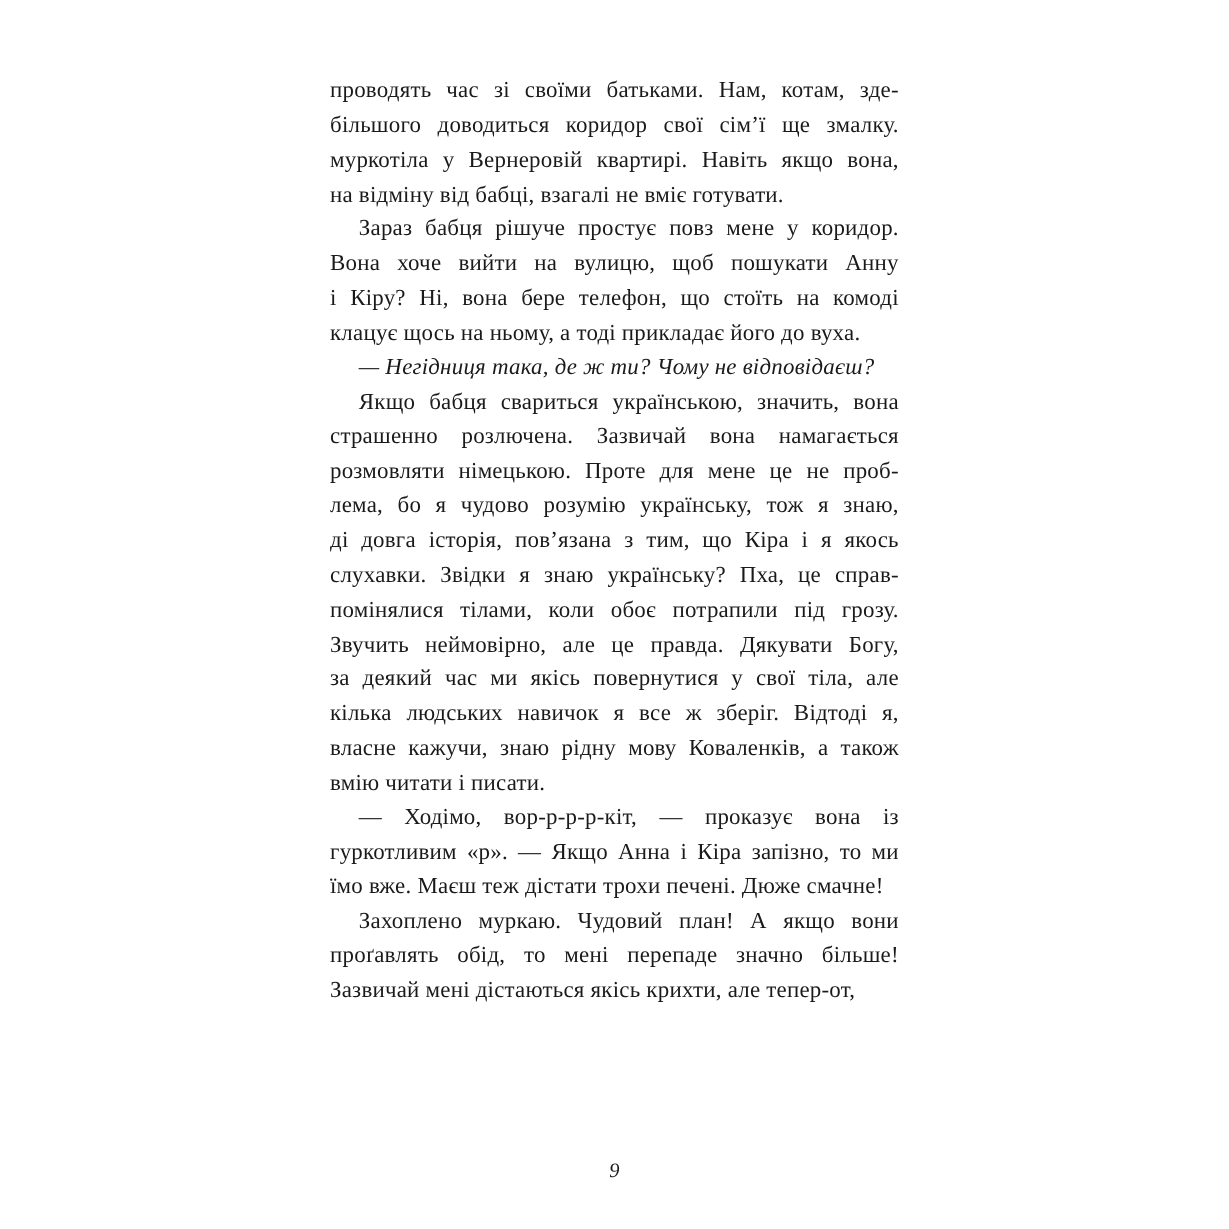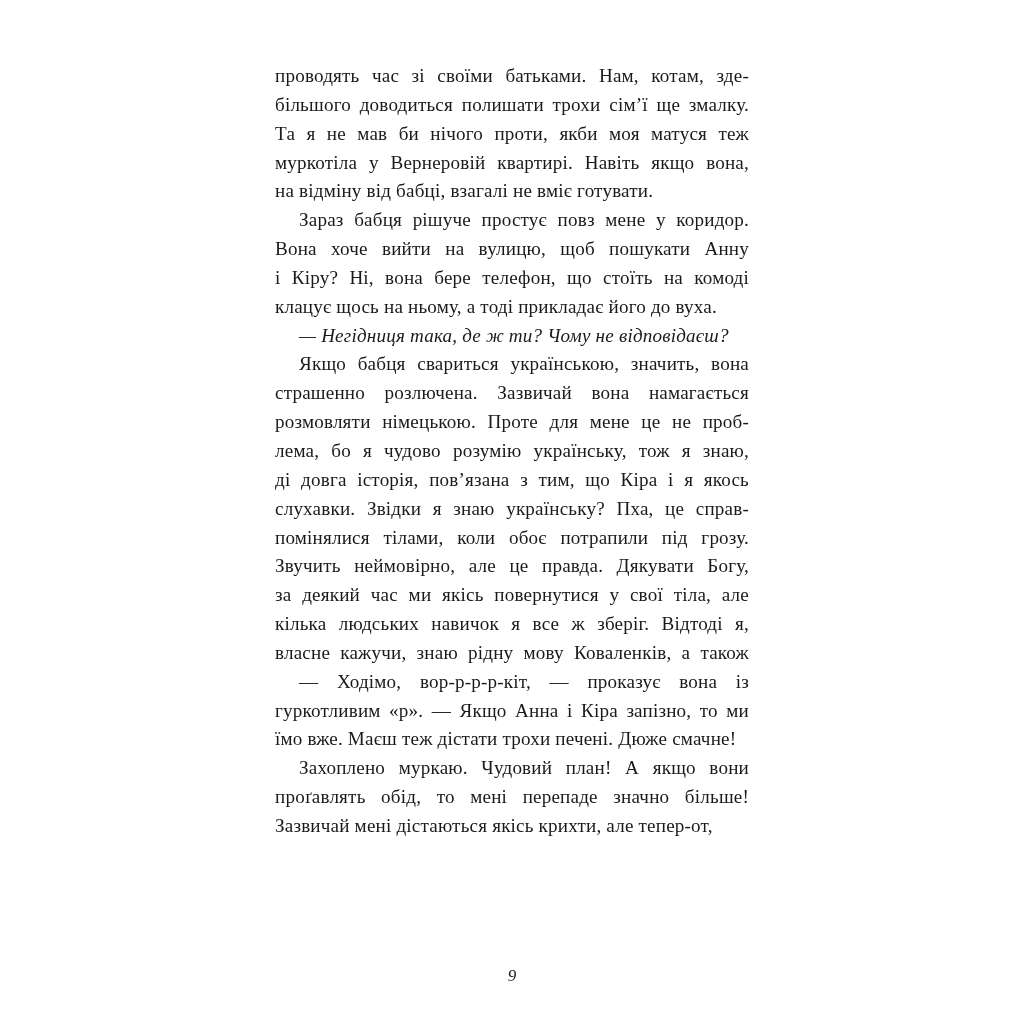--- a/index.html
+++ b/index.html
@@ -69,22 +69,21 @@
 </style>
 </head>
 <body>
 
 <div class="page">
 
   <div class="text-block">
 
     <p class="para">
       <span class="line">проводять час зі своїми батьками. Нам, котам, зде-</span>
-      <span class="line">більшого доводиться полишати трохи сім’ї ще змалку.</span>
-      <span class="line">Та я не мав би нічого проти, якби моя матуся теж</span>
+      <span class="line">більшого доводиться коридор свої сім’ї ще змалку.</span>
       <span class="line">муркотіла у Вернеровій квартирі. Навіть якщо вона,</span>
       <span class="line last">на відміну від бабці, взагалі не вміє готувати.</span>
     </p>
 
     <p class="para">
       <span class="line indent">Зараз бабця рішуче простує повз мене у коридор.</span>
       <span class="line">Вона хоче вийти на вулицю, щоб пошукати Анну</span>
       <span class="line">і Кіру? Ні, вона бере телефон, що стоїть на комоді</span>
       <span class="line last">клацує щось на ньому, а тоді прикладає його до вуха.</span>
     </p>
@@ -98,20 +97,21 @@
       <span class="line">страшенно розлючена. Зазвичай вона намагається</span>
       <span class="line">розмовляти німецькою. Проте для мене це не проб-</span>
       <span class="line">лема, бо я чудово розумію українську, тож я знаю,</span>
       <span class="line">ді довга історія, пов’язана з тим, що Кіра і я якось</span>
       <span class="line">слухавки. Звідки я знаю українську? Пха, це справ-</span>
       <span class="line">помінялися тілами, коли обоє потрапили під грозу.</span>
       <span class="line">Звучить неймовірно, але це правда. Дякувати Богу,</span>
       <span class="line">за деякий час ми якісь повернутися у свої тіла, але</span>
       <span class="line">кілька людських навичок я все ж зберіг. Відтоді я,</span>
       <span class="line">власне кажучи, знаю рідну мову Коваленків, а також</span>
+      <span class="line last">вмію читати і писати.</span>
     </p>
 
 
     <p class="para">
       <span class="line indent">— Ходімо, вор-р-р-р-кіт, — проказує вона із</span>
       <span class="line">гуркотливим «р». — Якщо Анна і Кіра запізно, то ми</span>
       <span class="line last">їмо вже. Маєш теж дістати трохи печені. Дюже смачне!</span>
     </p>
 
     <p class="para">

